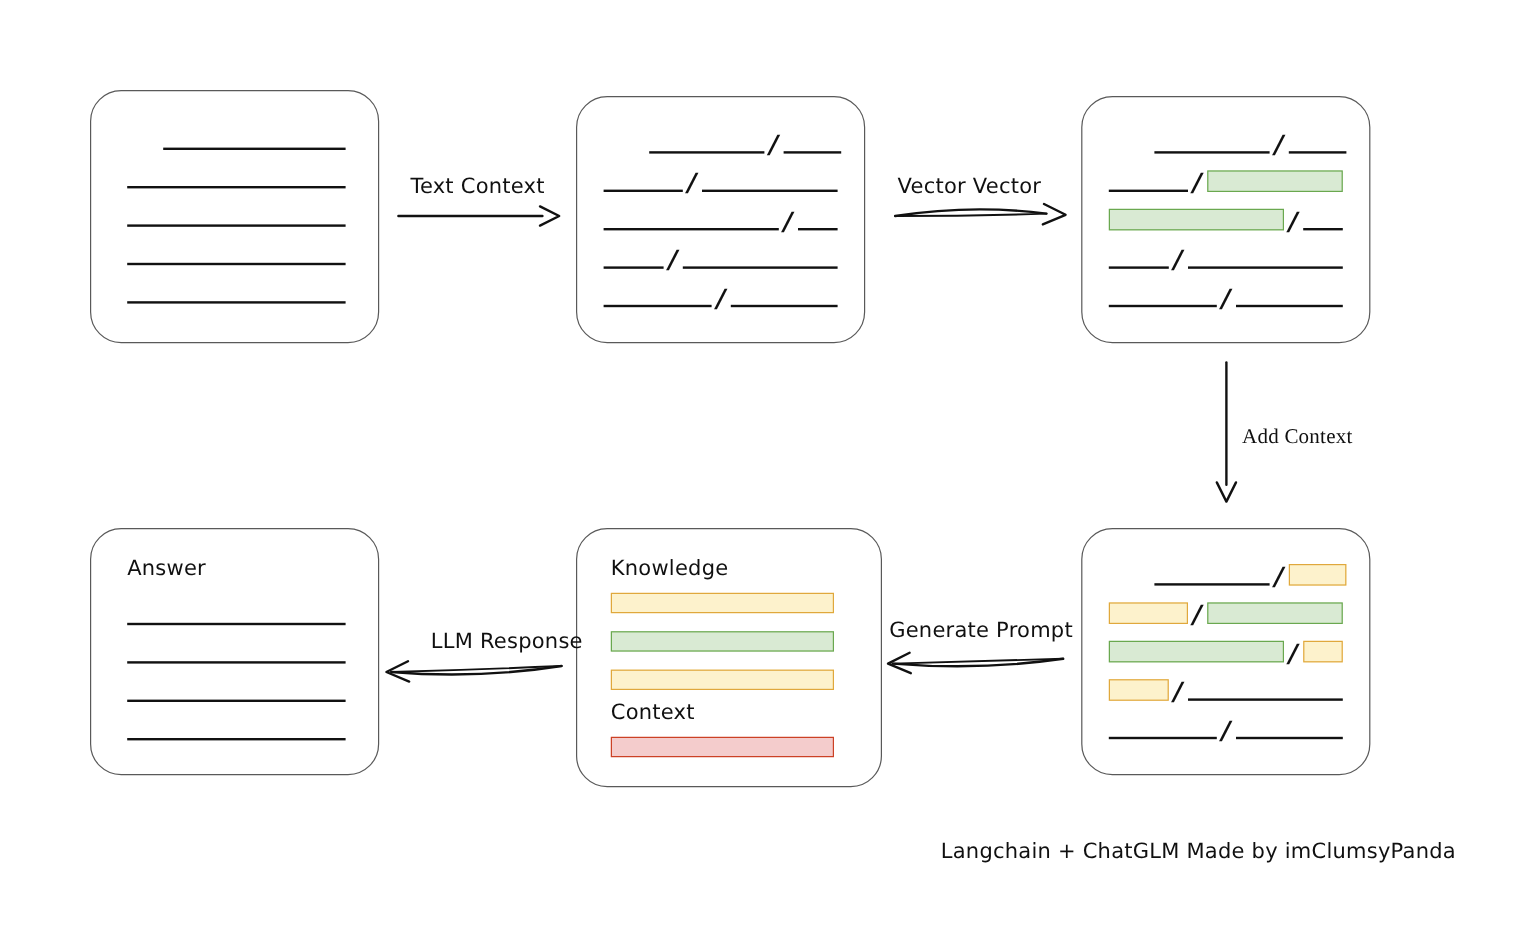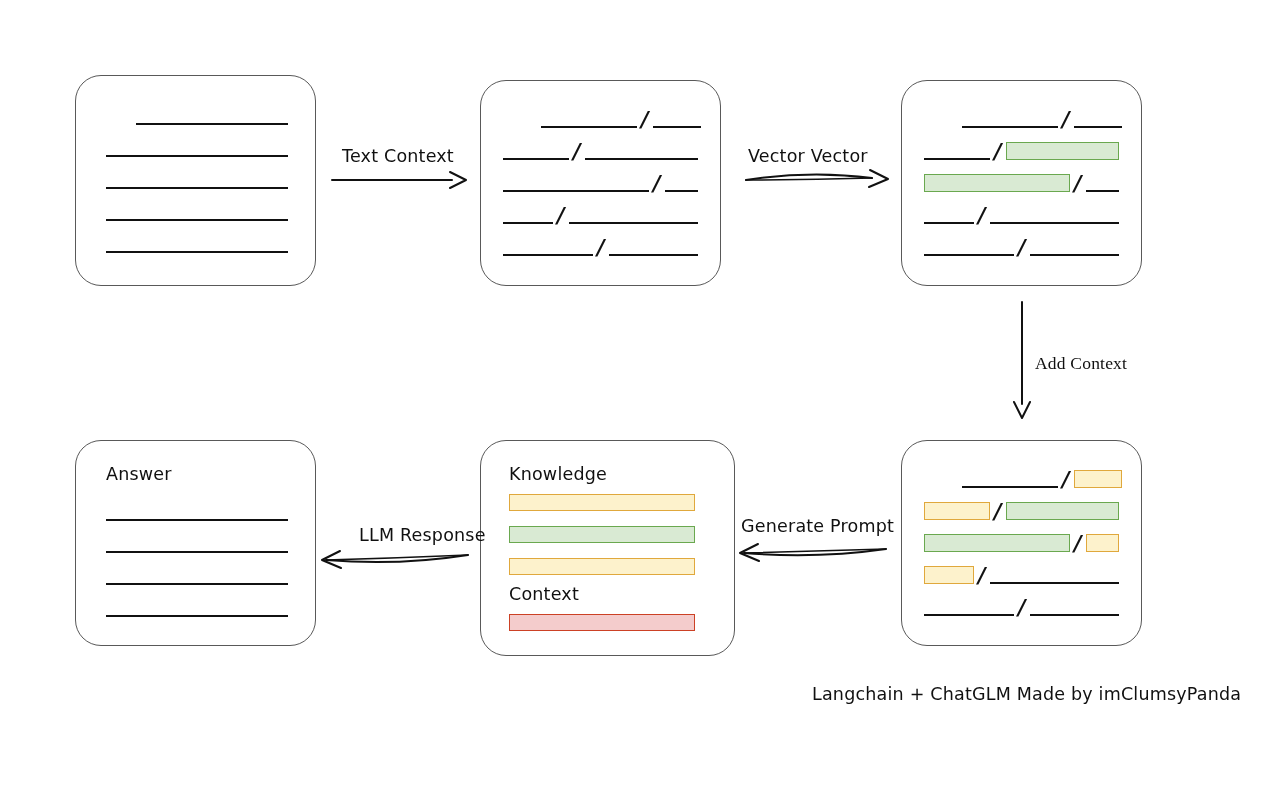--- a/index.html
+++ b/index.html
@@ -213,15 +213,15 @@
   <div class="card" style="left:75px; top:440px; width:241px; height:206px;">
     <div class="card-title" style="left:30px; top:23px;">Answer</div>
     <div class="node-lines">
         <div class="rule" style="left: 30px; top: 78px; width: 182px;"></div>
         <div class="rule" style="left: 30px; top: 110px; width: 182px;"></div>
         <div class="rule" style="left: 30px; top: 142px; width: 182px;"></div>
         <div class="rule" style="left: 30px; top: 174px; width: 182px;"></div>
       </div>
   </div>
 
-  <div class="caption" style="left:784px; top:684px;margin-left:28px;">Langchain + ChatGLM Made by imClumsyPanda</div>
+  <div class="caption" style="left:784px; top:700px;">Langchain + ChatGLM Made by imClumsyPanda</div>
 
 </div>
 
 </body></html>

